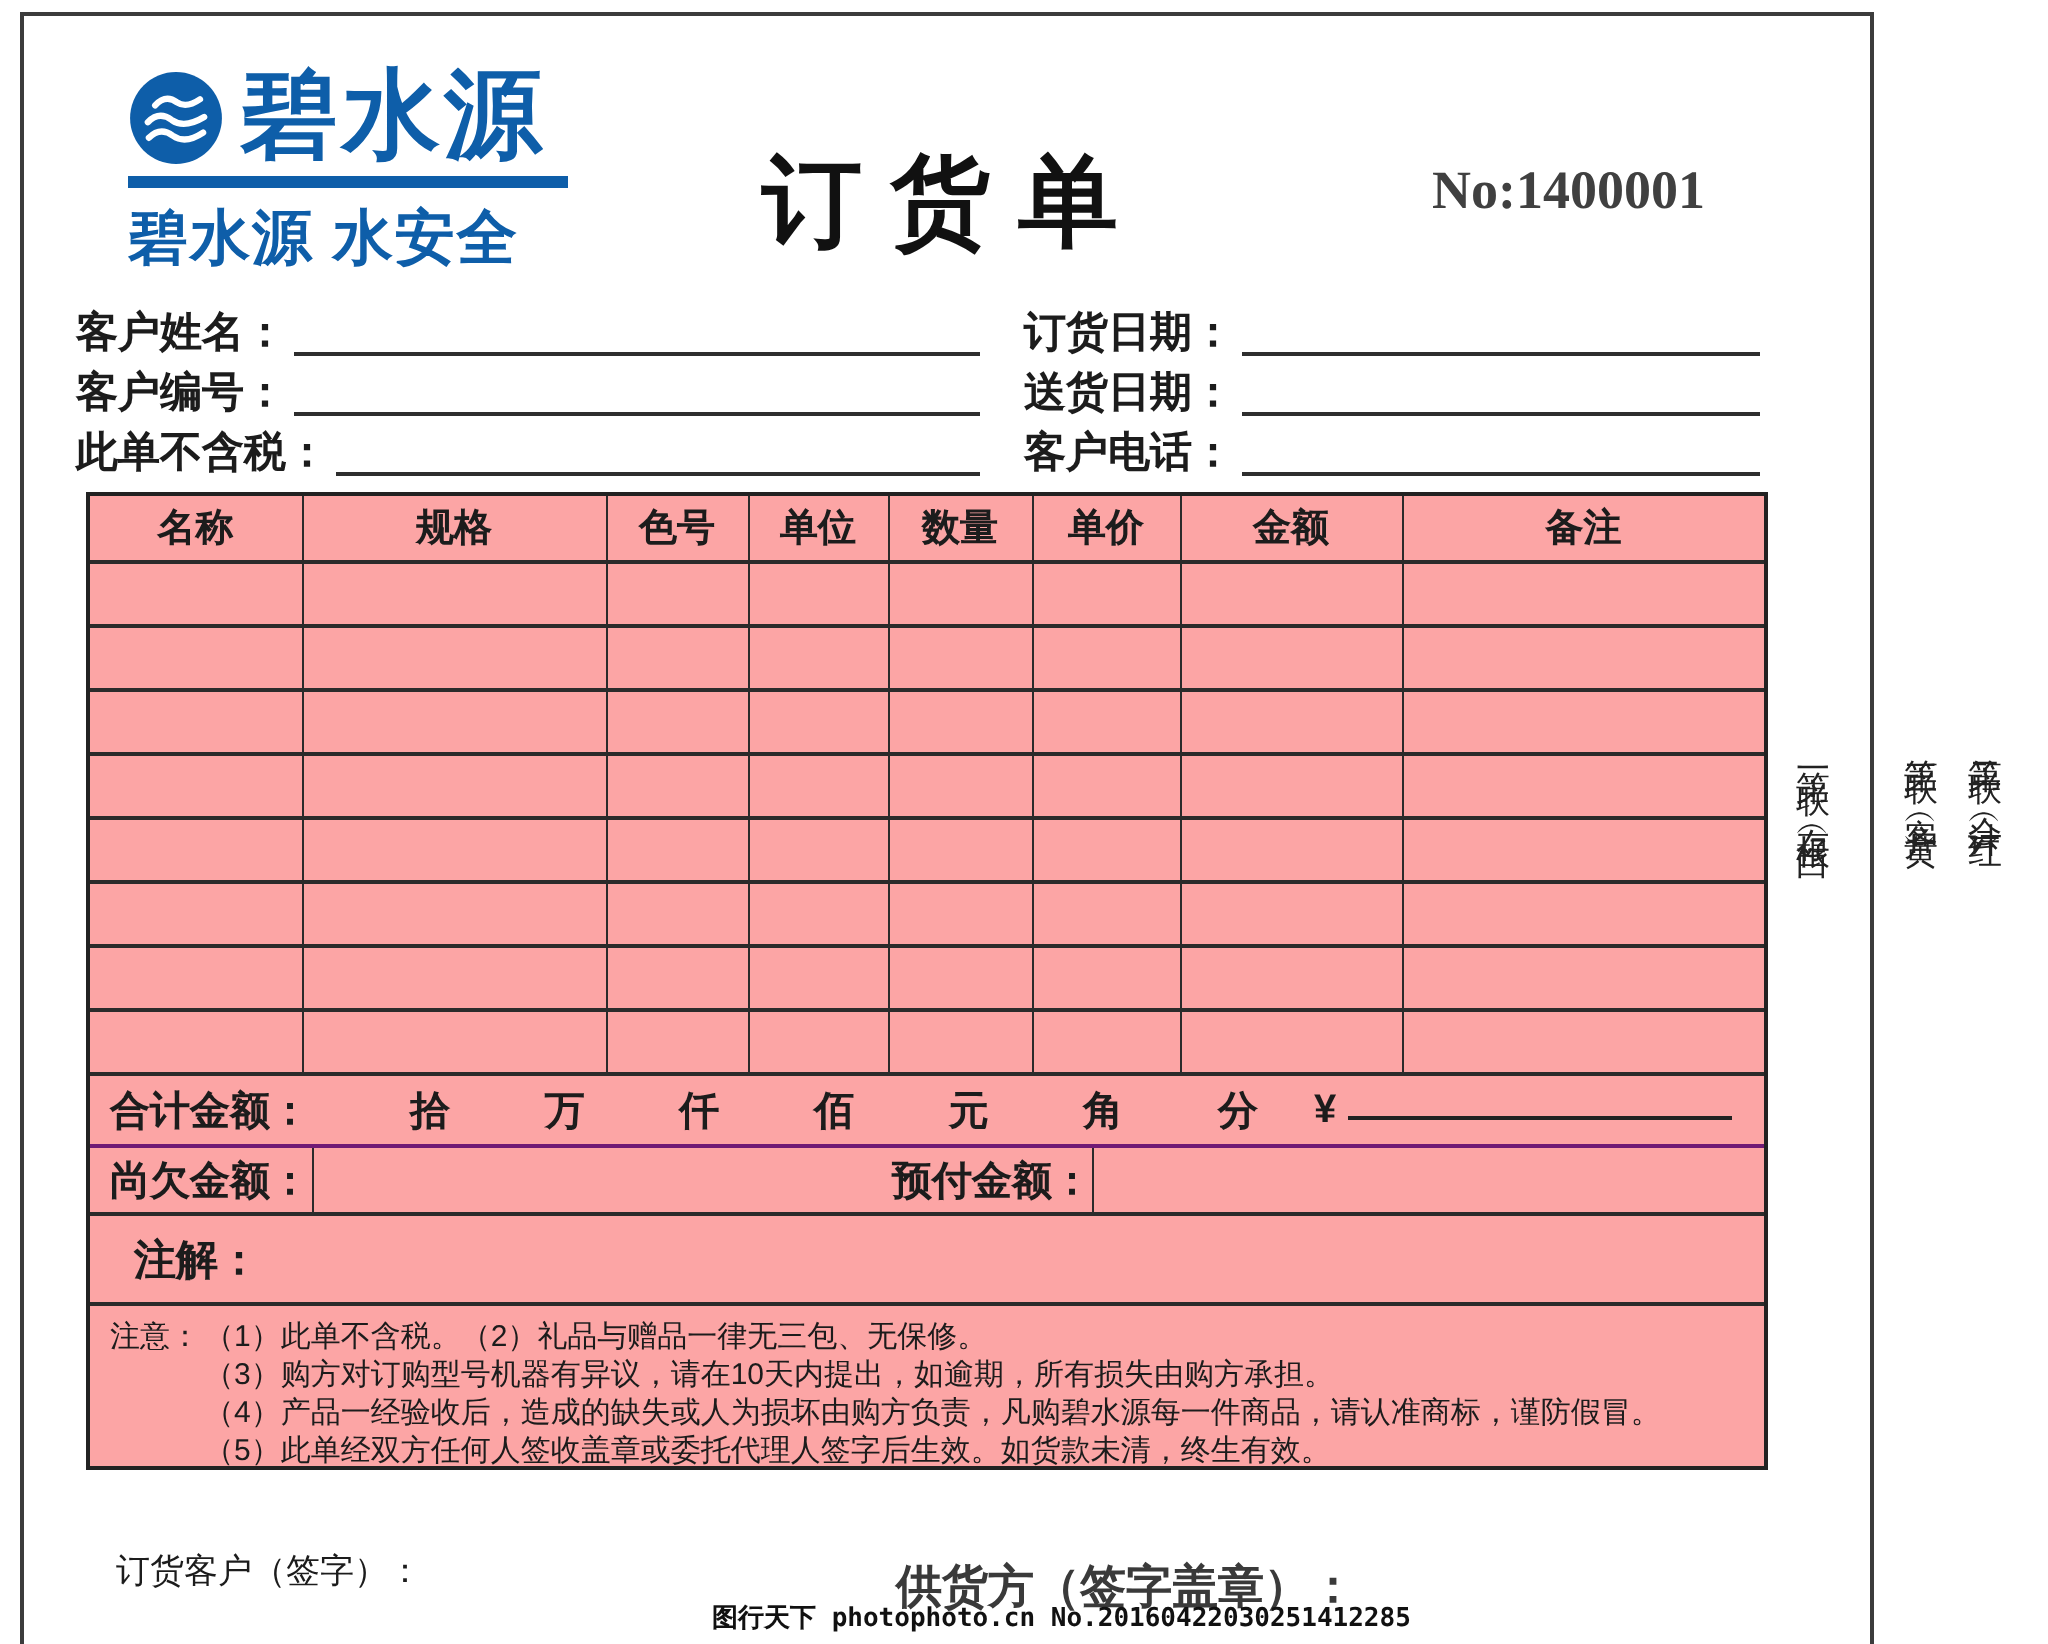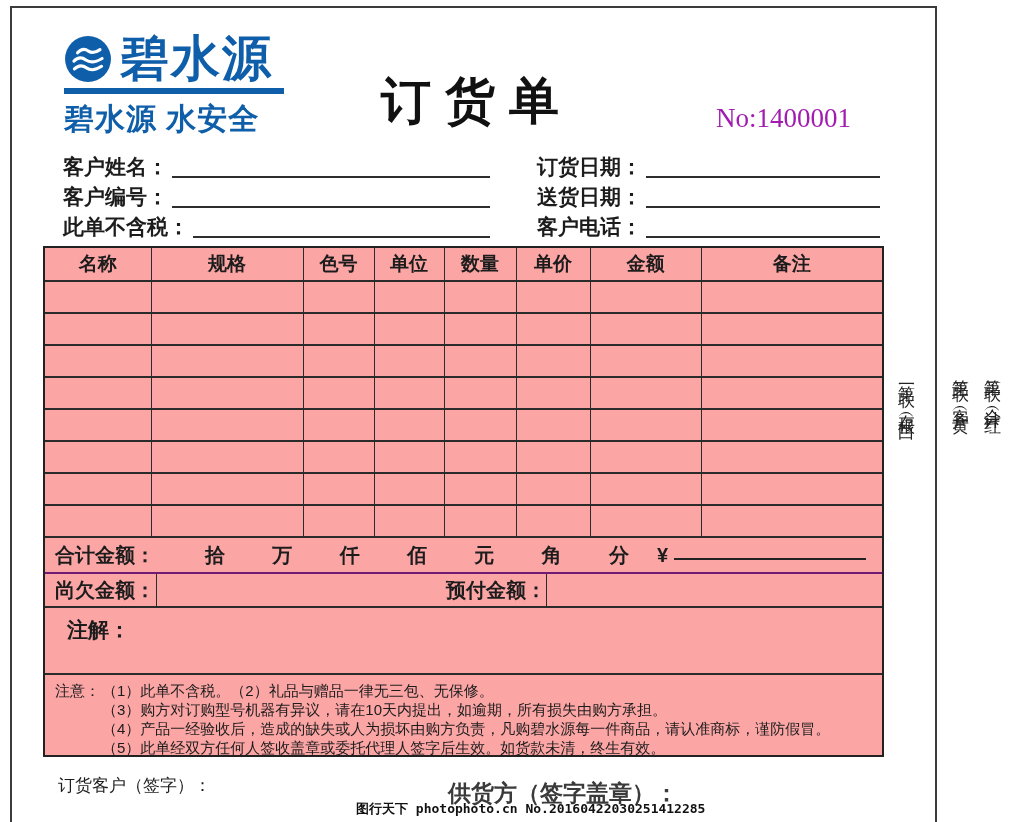--- a/index.html
+++ b/index.html
@@ -13,28 +13,28 @@
 
   
   .logo-wrap { left:64px; top:34px; width:220px; }
   .logo-row { display:flex; align-items:center; gap:8px; }
   .logo-name { color:#0e5ea9; font-weight:bold; font-size:49px; letter-spacing:2px; line-height:1; }
   .logo-bar { height:6px; background:#0e5ea9; margin-top:5px; }
   .logo-slogan { color:#0e5ea9; font-weight:bold; font-size:30px; letter-spacing:1px; margin-top:5px; white-space:nowrap; }
 
   .doc-title { left:381px; top:68px; font-family:"Liberation Serif","DejaVu Serif",serif;
     font-weight:bold; font-size:50px; letter-spacing:14px; color:#111; white-space:nowrap; }
-  .order-no { left:716px; top:103px; font-family:"Liberation Serif","DejaVu Serif",serif;
-    font-weight:normal; font-size:27px; color:#a21caf; white-space:nowrap; }
+  .order-no { left:716px; top:80px; font-family:"Liberation Serif","DejaVu Serif",serif;
+    font-weight:bold; font-size:27px; color:#404040; white-space:nowrap; }
 
   
   .cust-col { display:flex; flex-direction:column; }
   .cust-left { left:38px; top:148px; width:452px; }
   .cust-right { left:512px; top:148px; width:368px; }
-  .cust-row { display:flex; align-items:flex-end; height:30px;margin-left:25px; }
+  .cust-row { display:flex; align-items:flex-end; height:30px; }
   .cust-label { font-weight:bold; font-size:21px; white-space:nowrap; line-height:1.1; }
   .fill-line { flex:1; border-bottom:2px solid #2e2e2e; height:24px; margin-left:4px; }
 
   
   .form-box { left:43px; top:246px; width:841px; border:2px solid #222; background:#fca5a5; }
   table { width:100%; border-collapse:collapse; table-layout:fixed; }
   th { border:1px solid #2b2b2b; border-top:none; border-bottom-width:2px;
        height:33px; font-size:19px; font-weight:600; }
   td.cell { border:1px solid #2b2b2b; border-bottom-width:2px; height:32px; }
   th:first-child, td.cell:first-child { border-left:none; }
@@ -46,21 +46,21 @@
   .units { width:500px; display:flex; justify-content:space-between; padding:0 28px 0 48px; }
   .yen { margin:0 6px 0 0; }
   .total-line { flex:1; border-bottom:2px solid #222; height:22px; align-self:flex-start; margin:0 16px 0 0; }
 
   .owed-row { height:34px; border-bottom:2px solid #2b2b2b; display:flex; align-items:stretch;
     font-weight:bold; font-size:20px; }
   .owed-label { width:112px; padding-left:10px; border-right:1px solid #2b2b2b; display:flex; align-items:center; }
   .prepaid-cell { width:390px; border-right:1px solid #2b2b2b; display:flex; align-items:center; justify-content:flex-end; }
   .owed-rest { flex:1; }
 
-  .note-row { height:67px; border-bottom:2px solid #2b2b2b; font-weight:bold; font-size:21px;
+  .note-row { height:45px; border-bottom:2px solid #2b2b2b; font-weight:bold; font-size:21px;
     padding:8px 0 0 22px; }
 
   .notice-row { height:80px; display:flex; font-size:15px; line-height:19px;
     padding:6px 4px 0 10px; font-weight:500; }
   .notice-label { white-space:nowrap; margin-right:2px; }
   .notice-lines div { white-space:nowrap; }
 
   
   .sig-customer { left:58px; top:774px; font-weight:normal; font-size:17px; white-space:nowrap; }
   .sig-supplier { left:448px; top:778px; font-weight:bold; font-size:23px; white-space:nowrap; color:#3a3a3a; }

